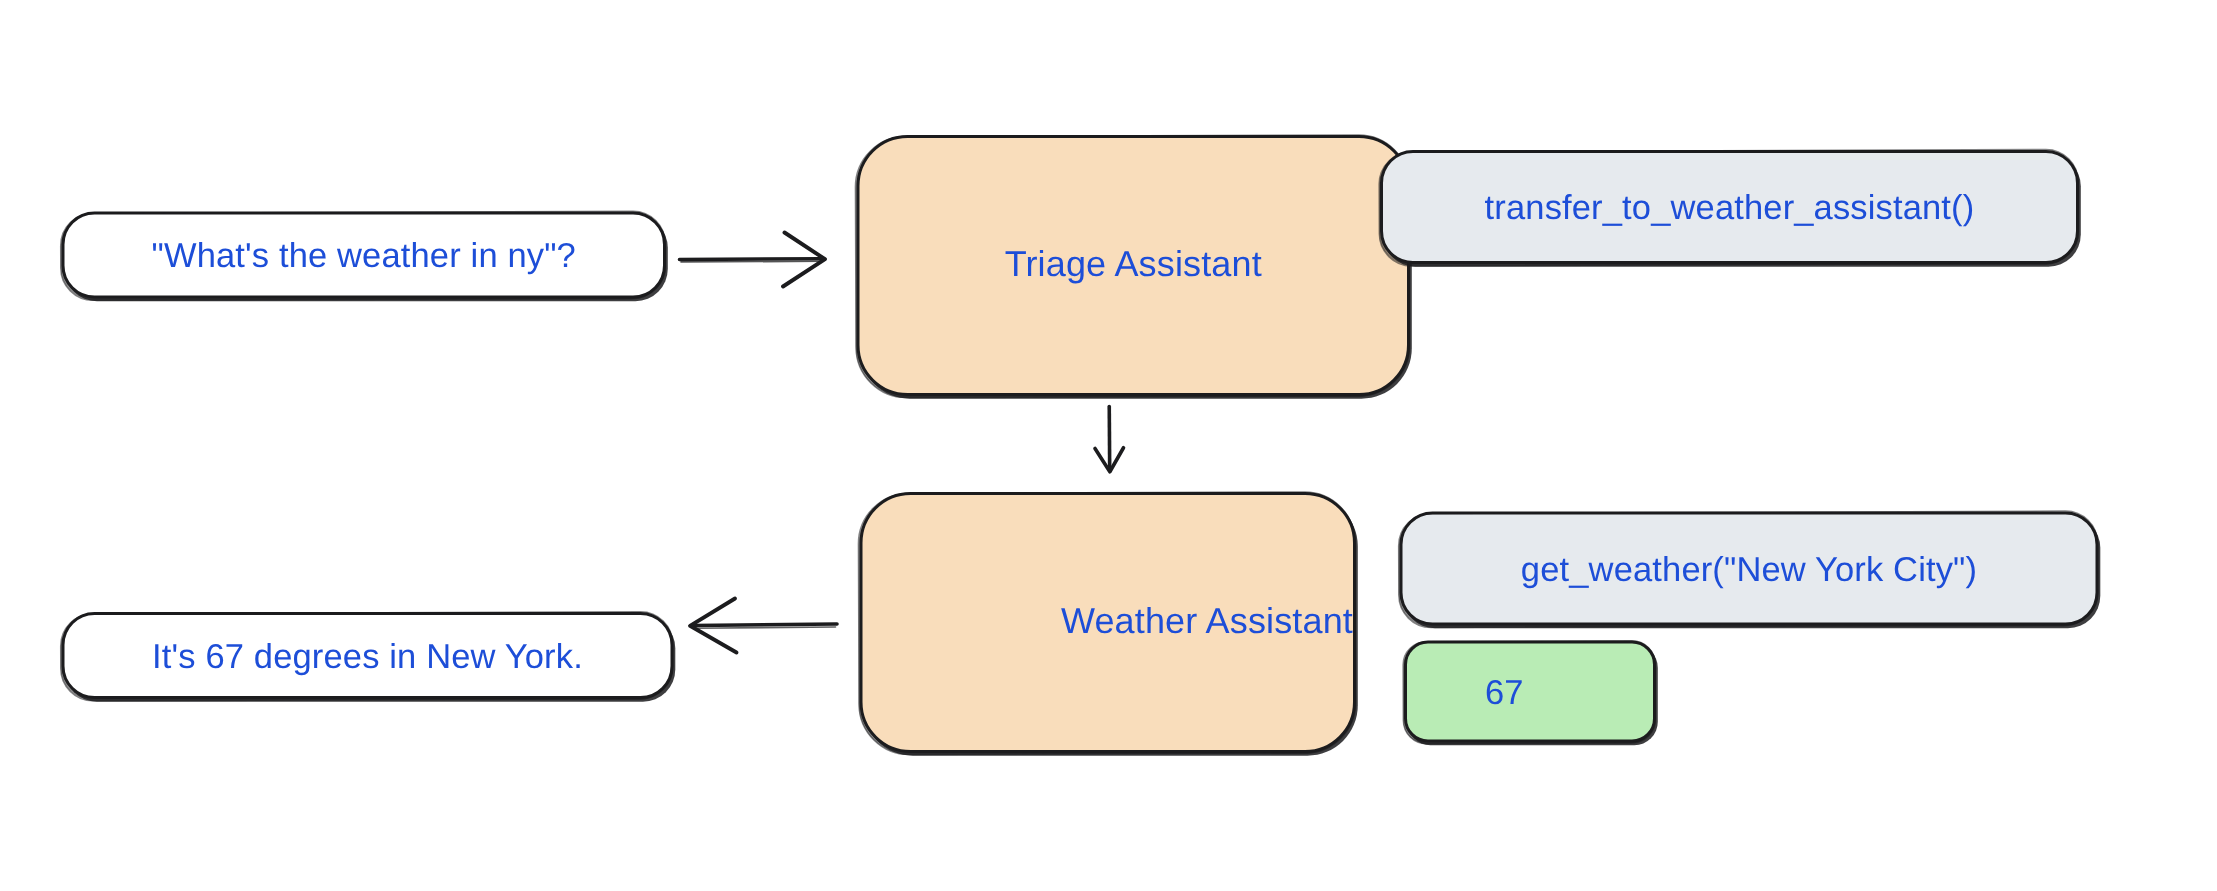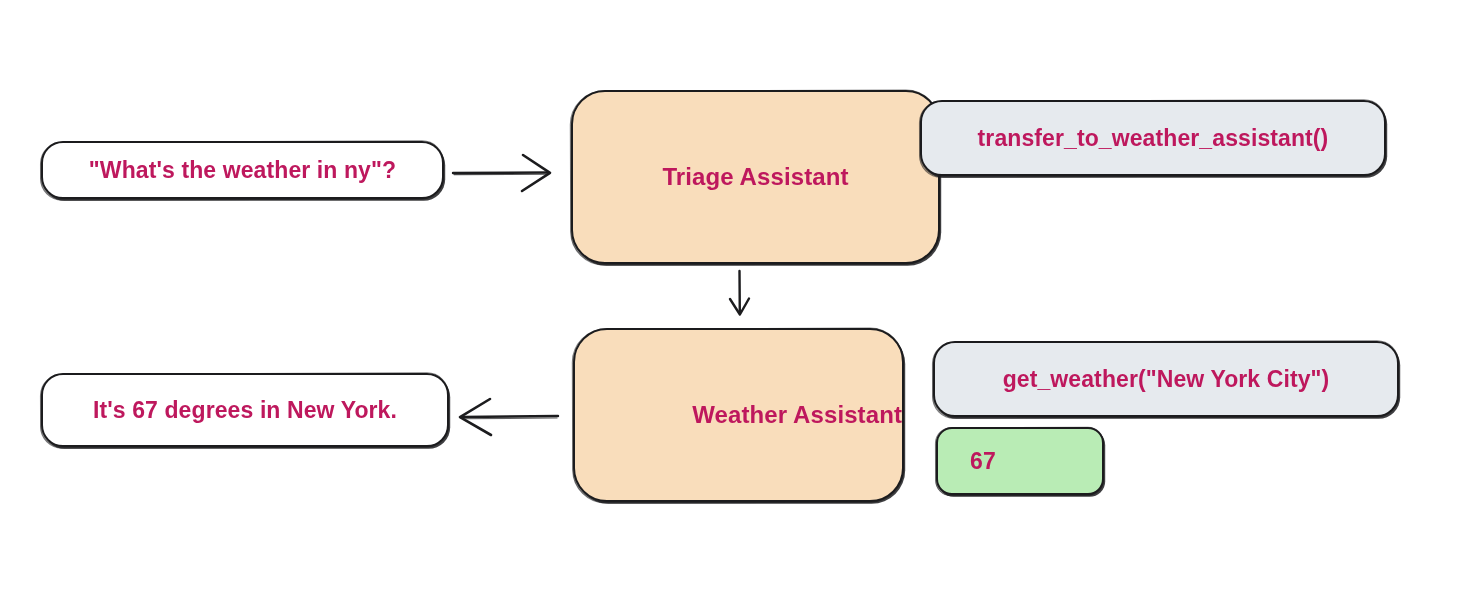--- a/index.html
+++ b/index.html
@@ -14,24 +14,23 @@
     background: #ffffff;
     overflow: hidden;
     font-family: "Liberation Sans", sans-serif;
   }
   .node {
     position: absolute;
     box-sizing: border-box;
     display: flex;
     align-items: center;
     justify-content: center;
-    color: #be185d;
+    color: #1d4ed8;
     letter-spacing: 0.1px;
     white-space: nowrap;
-    font-weight: bold;
   }
   
   .sketch {
     border: 2.2px solid #1c1c1e;
     box-shadow: 1.6px 2.2px 0 -0.4px rgba(28,28,30,0.85),
                 -1.1px 1.4px 0 -0.6px rgba(28,28,30,0.5);
   }
   .sketch::before {
     content: "";
     position: absolute;
@@ -49,37 +48,37 @@
   }
   #triage-node { left: 571px; top: 90px; width: 369px; height: 174px; }
   #weather-node { left: 573px; top: 328px; width: 331px; height: 174px; justify-content: flex-end; }
 
   .bubble {
     border-radius: 22px;
     background: #ffffff;
     font-size: 23px;
   }
   #user-query-bubble { left: 41px; top: 141px; width: 403px; height: 58px; }
-  #assistant-reply-bubble { left: 41px; top: 373px; width: 408px; height: 74px; }
+  #assistant-reply-bubble { left: 41px; top: 408px; width: 408px; height: 58px; }
 
   .tool-call {
     border-radius: 22px;
     background: #e6eaee;
     font-size: 23px;
   }
   #transfer-tool-box { left: 920px; top: 100px; width: 466px; height: 76px; }
   #get-weather-tool-box { left: 933px; top: 341px; width: 466px; height: 76px; }
 
   #tool-result-box {
     left: 936px; top: 427px; width: 168px; height: 68px;
     border-radius: 16px;
     background: #b9ecb5;
     font-size: 23px;
     justify-content: flex-start;
-    padding-left: 32px;
+    padding-left: 52px;
   }
 
   .arrow { position: absolute; overflow: visible; }
   #arrow-user-to-triage { left: 450px; top: 152px; width: 112px; height: 42px; }
   #arrow-triage-to-weather { left: 718px; top: 268px; width: 44px; height: 50px; }
   #arrow-weather-to-reply { left: 452px; top: 396px; width: 112px; height: 42px; }
 </style>
 </head>
 <body>
 

